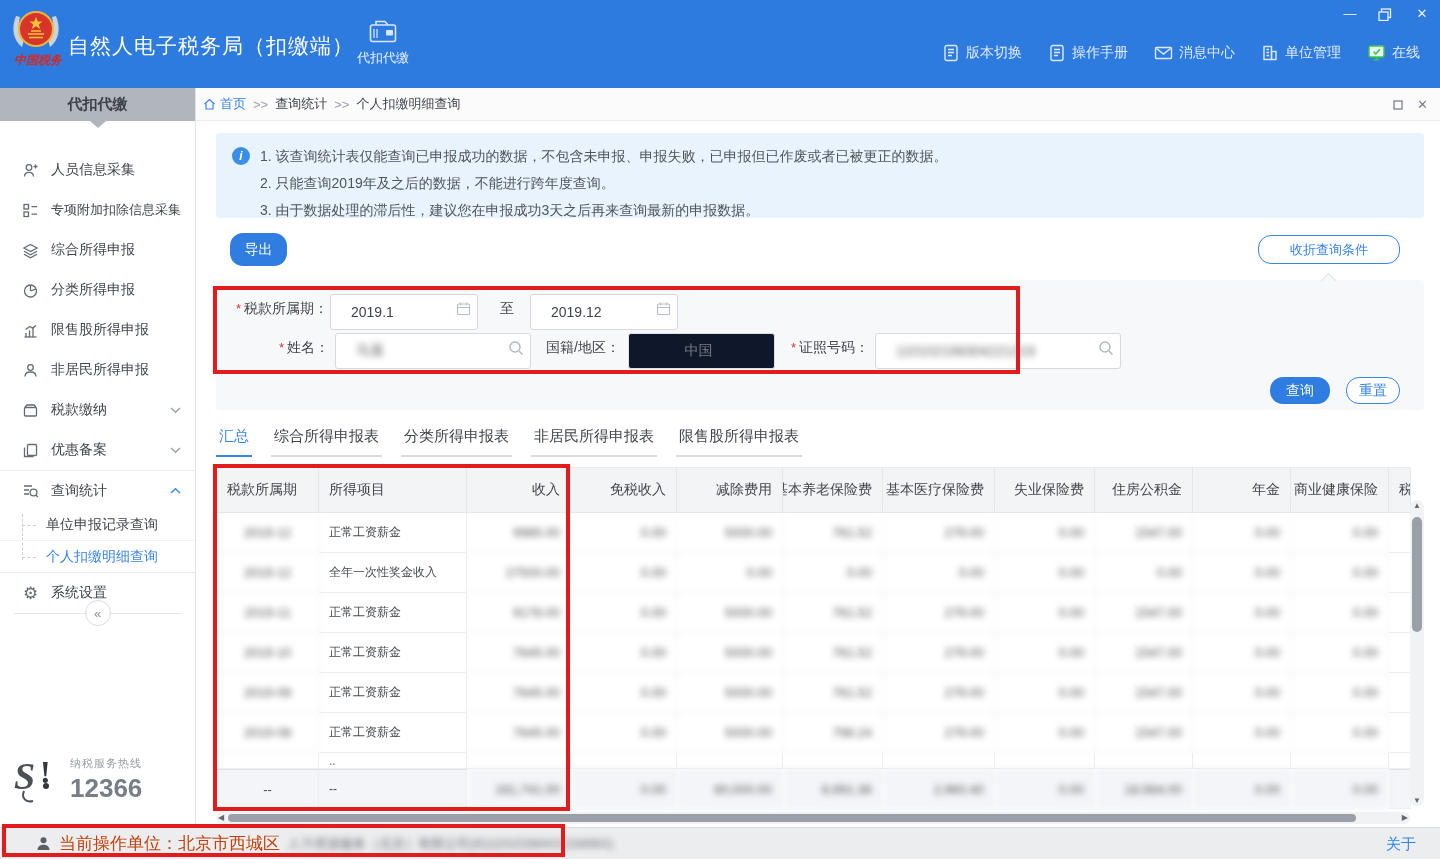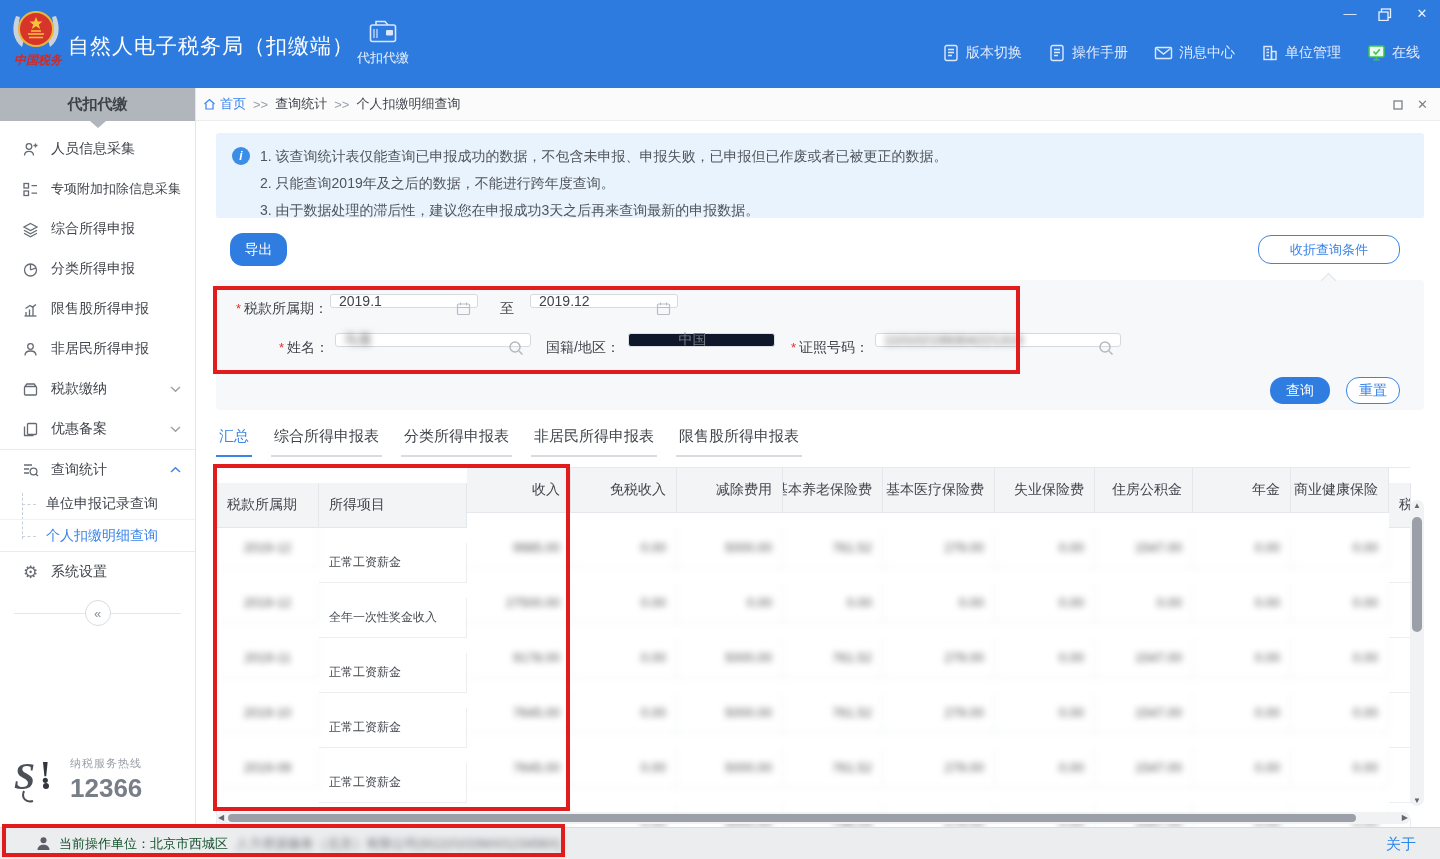--- a/index.html
+++ b/index.html
@@ -14,42 +14,42 @@
   .header-tab .tab-label { font-size:13px; margin-top:5px; }
   .win-controls { position:absolute; right:10px; top:6px; display:flex; gap:20px; align-items:center; color:#eaf2fd; }
   .win-controls span { font-size:13px; line-height:16px; width:16px; text-align:center; cursor:pointer; }
   .header-menu { position:absolute; right:20px; top:44px; display:flex; gap:26px; align-items:center; }
   .hm-item { display:flex; align-items:center; gap:6px; color:#e2ebfb; font-size:14px; cursor:pointer; }
 
   
   .sidebar { position:absolute; left:0; top:88px; width:196px; height:739px; background:#fff; border-right:1px solid #e2e4e8; }
   .sidebar-header { height:33px; background:#b1b5bc; color:#3d4148; font-size:15px; font-weight:bold; display:flex; align-items:center; justify-content:center; position:relative; }
   .sidebar-header:after { content:""; position:absolute; left:50%; bottom:-7px; margin-left:-8px; border-left:8px solid transparent; border-right:8px solid transparent; border-top:7px solid #b1b5bc; }
-  .menu { padding-top:8px; }
+  .menu { padding-top:29px; }
   .menu-item { position:relative; height:40px; display:flex; align-items:center; padding-left:22px; gap:12px; font-size:14px; color:#41454c; cursor:pointer; white-space:nowrap; }
   .menu-item .mi-icon { width:17px; height:17px; flex:0 0 17px; color:#666b73; display:flex; align-items:center; justify-content:center; }
   .menu-item .chev { position:absolute; right:14px; color:#9aa0a8; }
   .menu-item.expanded { border-top:1px solid #e9ebee; }
   .menu-item.expanded .chev { color:#3a84e8; }
   .submenu { position:relative; border-bottom:1px solid #e9ebee; }
   .submenu:before { content:""; position:absolute; left:22px; top:4px; bottom:12px; border-left:1px dashed #c6cfdb; }
   .submenu-item { position:relative; height:31px; display:flex; align-items:center; padding-left:46px; font-size:14px; color:#41454c; cursor:pointer; border-bottom:1px solid #f0f2f4; }
   .submenu-item:last-child { border-bottom:none; }
   .submenu-item:before { content:""; position:absolute; left:22px; top:50%; width:14px; border-top:1px dashed #c6cfdb; }
   .submenu-item.active { color:#3a84e8; }
   .collapse-row { position:absolute; left:0; right:0; top:512px; height:26px; }
   .collapse-row .line { position:absolute; left:14px; right:14px; top:13px; border-top:1px solid #e4e7ea; }
   .collapse-btn { position:absolute; left:50%; margin-left:-13px; top:0; width:26px; height:26px; border:1px solid #d9dce0; border-radius:50%; background:#fff; color:#8a9098; font-size:13px; display:flex; align-items:center; justify-content:center; cursor:pointer; }
   .hotline { position:absolute; left:12px; bottom:20px; display:flex; align-items:center; gap:8px; }
   .hotline-text .hl-label { font-size:11px; color:#9aa0a7; letter-spacing:1px; }
   .hotline-text .hl-number { font-size:26px; font-weight:bold; color:#787e87; margin-top:2px; }
 
   
   .statusbar { position:absolute; left:0; bottom:0; width:1440px; height:32px; background:#ecedef; border-top:1px solid #d9dbde; display:flex; align-items:center; padding-left:36px; gap:8px; }
-  .statusbar .su-text { font-size:13px; color:#14532d; }
+  .statusbar .su-text { font-size:17px; color:#c2410c; }
   .statusbar .redacted { font-size:13px; color:#6b6f75; filter:blur(3px); user-select:none; }
   .about-link { position:absolute; right:24px; top:7px; font-size:15px; color:#2b87e8; cursor:pointer; }
 
   
   .content { position:absolute; left:196px; top:88px; width:1244px; height:739px; background:#fff; }
   .crumbbar { position:absolute; left:0; top:0; right:0; height:33px; background:#fbfbfc; border-bottom:1px solid #ededf0; display:flex; align-items:center; padding-left:7px; gap:7px; font-size:13px; color:#6b6f76; }
   .crumb-home { color:#3a84e8; cursor:pointer; display:flex; align-items:center; gap:4px; }
   .crumb-sep { color:#9aa0a8; }
   .crumb-cur { color:#3f434a; }
   .crumb-controls { position:absolute; right:12px; top:9px; display:flex; gap:14px; color:#7c8087; align-items:center; }
@@ -62,38 +62,38 @@
   .btn { display:flex; align-items:center; justify-content:center; border-radius:13px; cursor:pointer; font-size:14px; }
   .btn-primary { background:#2f7de1; color:#fff; }
   .btn-outline { background:#fff; border:1px solid #3a84e8; color:#3a84e8; }
   .export-btn { position:absolute; left:34px; top:145px; width:57px; height:33px; }
   .collapse-filters-btn { position:absolute; left:1062px; top:147px; width:142px; height:29px; font-size:13px; }
   .panel-caret { position:absolute; left:1127px; top:187px; width:11px; height:11px; background:#f6f8fa; border-left:1px solid #e0e4e9; border-top:1px solid #e0e4e9; transform:rotate(45deg); z-index:2; }
 
   .form-panel { position:absolute; left:20px; top:192px; width:1208px; height:130px; background:#f6f8fa; border-radius:4px; }
   .f-label { position:absolute; font-size:14px; color:#41454b; white-space:nowrap; }
   .req:before { content:"*"; color:#e03131; margin-right:3px; font-size:13px; }
-  .input { position:absolute; height:14px; background:#fff; border:1px solid #d6dae0; border-radius:3px; display:flex; align-items:center; padding:0 26px 0 8px; font-size:14px; color:#3f434a; }
+  .input { position:absolute; height:36px; background:#fff; border:1px solid #d6dae0; border-radius:3px; display:flex; align-items:center; padding:0 26px 0 20px; font-size:14px; color:#3f434a; }
   .input.disabled { background:#0f172a; border-color:#dde0e5; color:#787d85;justify-content:center; }
   .input .in-icon { position:absolute; right:6px; top:6px; }
   .blurval { filter:blur(3px); user-select:none; color:#666; }
   .query-btn { position:absolute; left:1054px; top:97px; width:60px; height:27px; }
   .reset-btn { position:absolute; left:1130px; top:97px; width:54px; height:27px; }
 
   .tabs { position:absolute; left:20px; top:339px; display:flex; gap:19px; }
   .tab { font-size:15px; color:#3f434a; padding:0 3px 9px; border-bottom:2px solid #d8dbe0; cursor:pointer; }
   .tab.active { color:#3a84e8; border-bottom-color:#3a84e8; }
 
   
   .table { position:absolute; left:20px; top:379px; width:1194px; border-left:1px solid #e8ebee; border-top:1px solid #e8ebee; }
   .t-hrow, .tr { display:grid; }
   .th { height:45px; background:#f2f4f6; border-right:1px solid #e4e7eb; border-bottom:1px solid #e4e7eb; font-size:14px; color:#41454b; display:flex; align-items:center; padding:0 10px; overflow:hidden; white-space:nowrap; }
   .td { height:40px; border-right:1px solid #eceef1; border-bottom:1px solid #eceef1; font-size:13px; color:#45494f; display:flex; align-items:center; padding:0 10px; overflow:hidden; white-space:nowrap; }
   .tr .td:nth-child(2) { font-size:12px; }
-  .a-l { justify-content:flex-start;margin-top:15px; } .a-c { justify-content:center; } .a-r { justify-content:flex-end; }
+  .a-l { justify-content:flex-start; } .a-c { justify-content:center; } .a-r { justify-content:flex-end; }
   .td.blur { filter:blur(3px); user-select:none; color:#555; }
   .tr.partial .td { height:16px; align-items:flex-start; padding-top:1px; font-size:12px; color:#6b6f75; }
   .tr.total .td { background:#f3f5f8; border-top:1px solid #dfe3e8; }
 
   .vscroll { position:absolute; left:1214px; top:412px; width:14px; height:306px; background:#f1f2f4; border-radius:7px; }
   .vscroll .arr { position:absolute; left:0; width:14px; text-align:center; font-size:8px; color:#63676e; cursor:pointer; }
   .vscroll .arr.up { top:1px; } .vscroll .arr.down { bottom:1px; }
   .vscroll .thumb { position:absolute; left:2px; top:17px; width:10px; height:115px; background:#9b9fa7; border-radius:5px; cursor:grab; }
   .hscroll { position:absolute; left:20px; top:724px; width:1194px; height:12px; background:#f1f2f4; border-radius:6px; }
   .hscroll .arr { position:absolute; top:0; height:12px; line-height:12px; font-size:8px; color:#63676e; cursor:pointer; }

